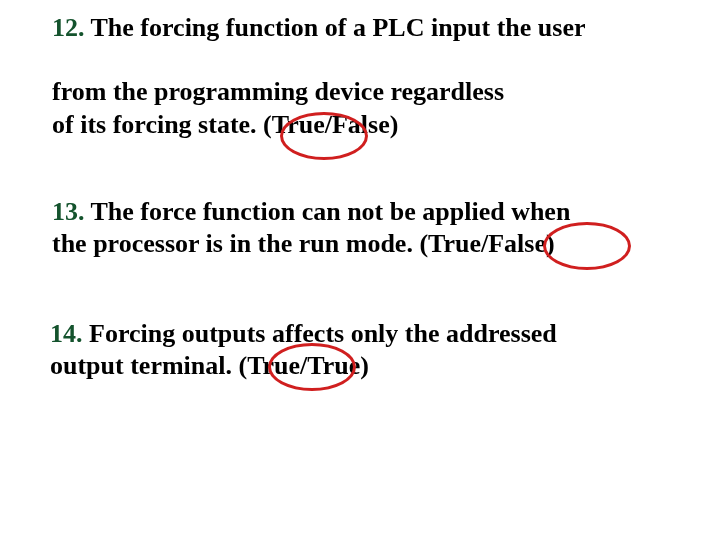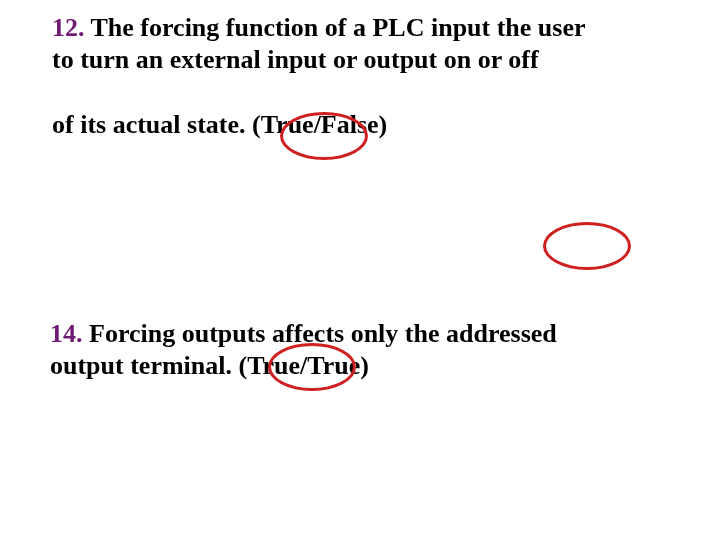--- a/index.html
+++ b/index.html
@@ -16,43 +16,47 @@
     height: 540px;
   }
   .question {
     position: absolute;
     font-weight: bold;
     font-size: 26px;
     line-height: 1.24;
     color: #000000;
   }
   .qnum {
-    color: #701a75;
+    color: #14532d;
   }
   .circle {
     position: absolute;
     border: 3px solid #d01f1f;
     border-radius: 50%;
     pointer-events: none;
   }
 </style>
 </head>
 <body>
 
 <div class="page">
 
   <div class="question" style="left:52px; top:12px; width:640px;">
     <span class="qnum">12.</span><span> The forcing function of a PLC input the user</span><br>
-    <span>to turn an external input or output on or off</span><br>
     <br>
-    <span>of its actual state. (True/False)</span>
+    <span>from the programming device regardless</span><br>
+    <span>of its forcing state. (True/False)</span>
   </div>
 
   <div class="circle" style="left:280px; top:112px; width:82px; height:42px;"></div>
 
+  <div class="question" style="left:52px; top:196px; width:640px;">
+    <span class="qnum">13.</span><span> The force function can not be applied when</span><br>
+    <span> the processor is in the run mode. (True/False)</span>
+  </div>
 
   <div class="circle" style="left:543px; top:222px; width:82px; height:42px;"></div>
 
   <div class="question" style="left:50px; top:318px; width:640px;">
     <span class="qnum">14.</span><span> Forcing outputs affects only the addressed</span><br>
     <span>output  terminal. (True/True)</span>
   </div>
 
   <div class="circle" style="left:268px; top:343px; width:82px; height:42px;"></div>
 

